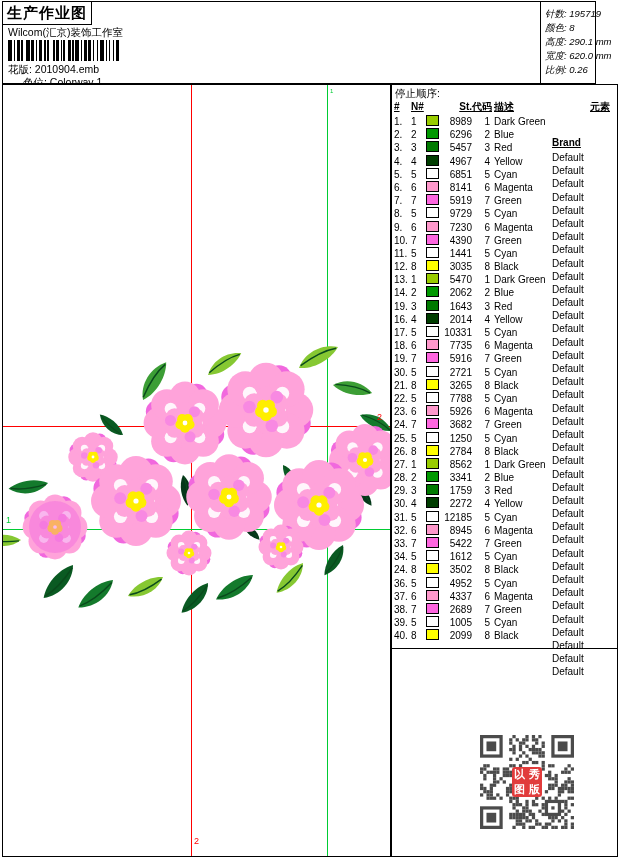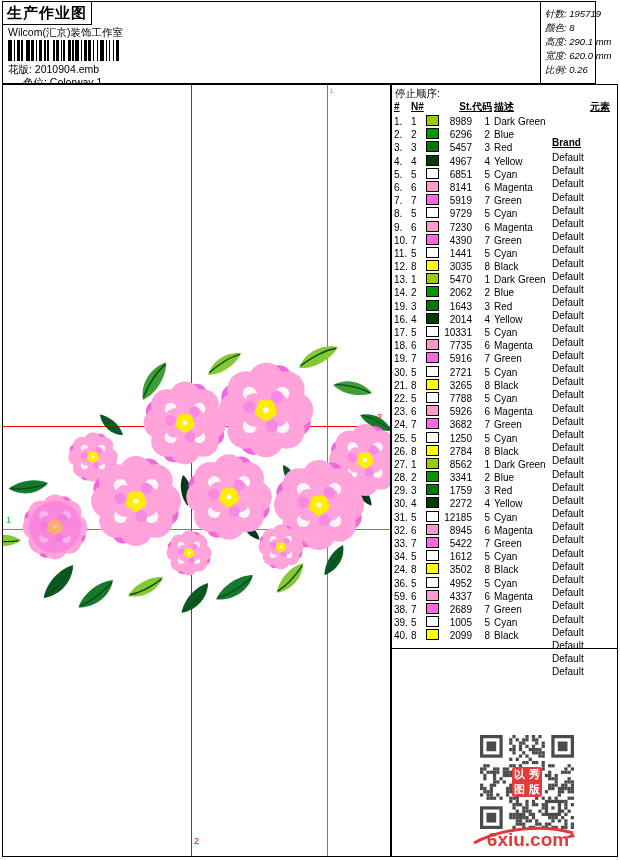--- a/index.html
+++ b/index.html
@@ -596,21 +596,21 @@
           <span class="c-seq">36.</span>
           <span class="c-needle">5</span>
           <span class="c-sw"><i class="swatch" style="background: rgb(255, 255, 255);"></i></span>
           <span class="c-st">4952</span>
           <span class="c-code">5</span>
           <span class="c-desc">Cyan</span>
           <span class="c-brand">Default</span>
           <span class="c-elem"></span>
         </div>
         <div class="gridrow">
-          <span class="c-seq">59.</span>
+          <span class="c-seq">37.</span>
           <span class="c-needle">6</span>
           <span class="c-sw"><i class="swatch" style="background: rgb(255, 153, 204);"></i></span>
           <span class="c-st">4337</span>
           <span class="c-code">6</span>
           <span class="c-desc">Magenta</span>
           <span class="c-brand">Default</span>
           <span class="c-elem"></span>
         </div>
         <div class="gridrow">
           <span class="c-seq">38.</span>
@@ -932,22 +932,15 @@
         <rect x="64.82758620689654" y="64.82758620689654" width="16.206896551724135" height="16.206896551724135" fill="#4B4B4B"></rect>
         <rect x="68.06896551724138" y="68.06896551724138" width="9.724137931034482" height="9.724137931034482" fill="#fff"></rect>
         <rect x="71.3103448275862" y="71.3103448275862" width="3.2413793103448274" height="3.2413793103448274" fill="#4B4B4B"></rect>
       </svg>
     <div class="stamp" style="background: rgb(225, 59, 59);">
         <span>以</span>
         <span>秀</span>
         <span>图</span>
         <span>版</span>
       </div>
-    <div class="logo" style="color: rgb(224, 58, 58);">
-      <svg width="110" height="20" viewBox="0 0 110 20">
-        <path d="M2,19 C30,4 72,0 101,9" stroke="currentColor" stroke-width="3" fill="none"></path>
-        <path d="M101,9 l-10,6 l12,-2 z" fill="currentColor"></path>
-      </svg>
-      <span class="site-text">6xiu.com</span>
-    </div>
   </div>
 
 </div>
 
 </body></html>

